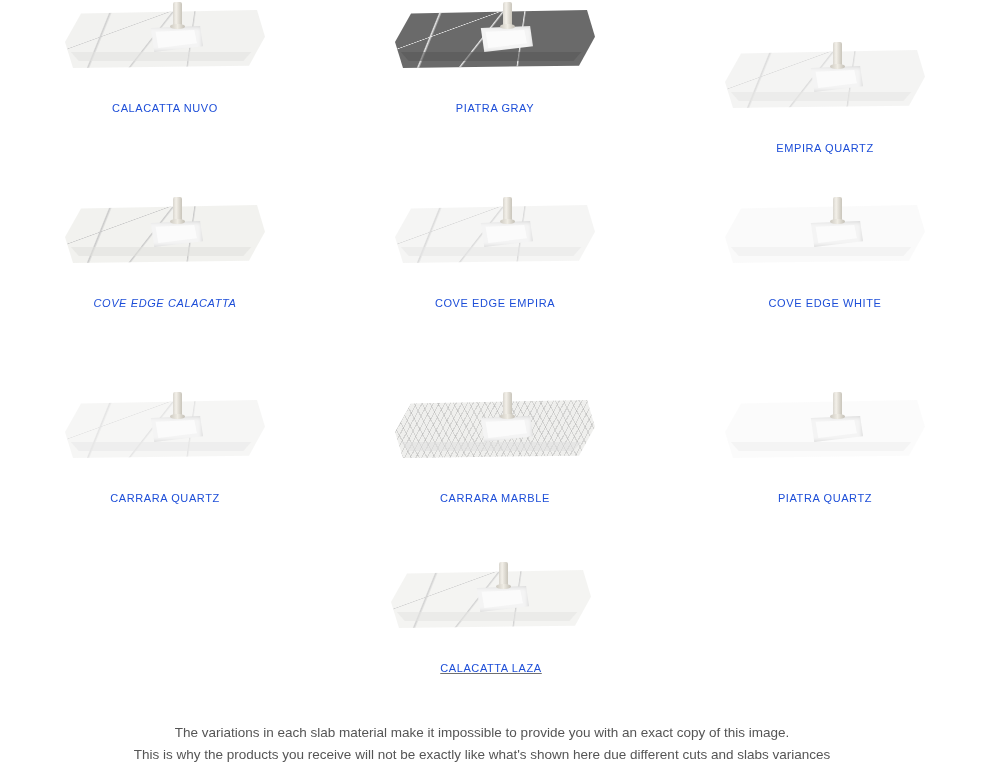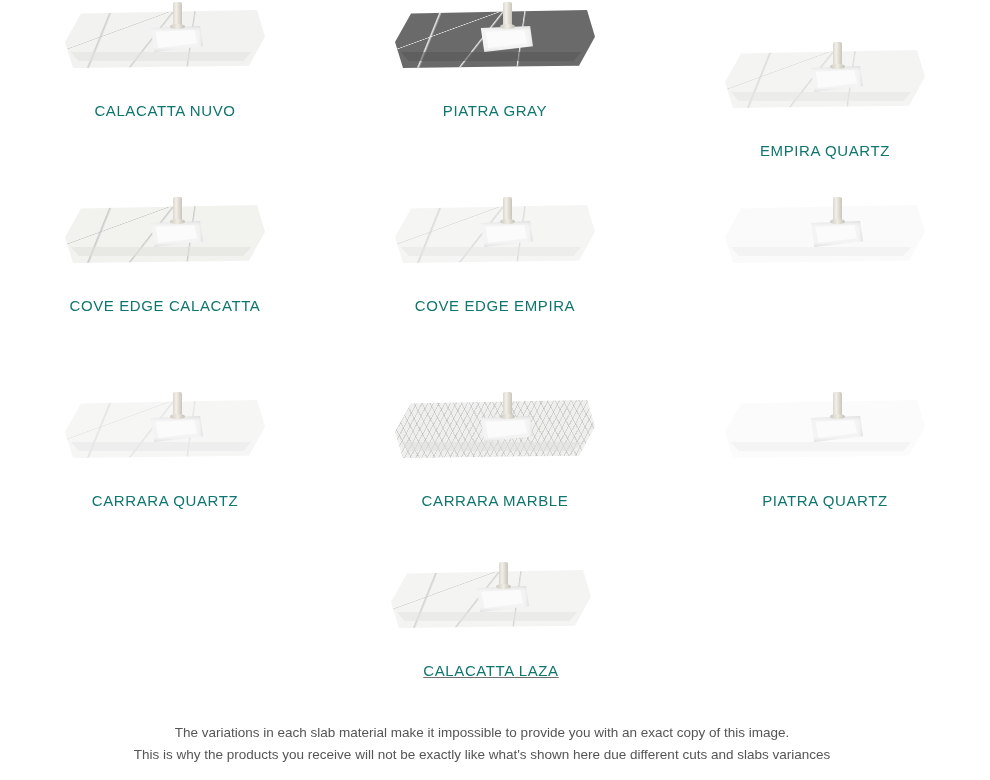--- a/index.html
+++ b/index.html
@@ -85,23 +85,23 @@
     position: absolute;
     left: 105px;
     top: 24px;
     width: 15px;
     height: 5px;
     background: linear-gradient(90deg,#cdc9c0,#efece4,#c3bfb5);
     border-radius: 50%/60%;
   }
   .caption {
     margin-top: 12px;
-    font-size: 15px;
+    font-size: 11px;
     letter-spacing: 0.6px;
-    color: #0f766e;
+    color: #1d4ed8;
     font-weight: 400;
   }
   .footer {
     position: absolute;
     left: 0;
     bottom: 14px;
     width: 964px;
     text-align: center;
     font-size: 13.5px;
     line-height: 20px;
@@ -139,21 +139,21 @@
       <div class="vanity-wrap">
         <div class="slab" style="background: linear-gradient(112deg, rgba(0, 0, 0, 0) 20%, rgb(220, 220, 220) 20.6%, rgba(0, 0, 0, 0) 21.6%), linear-gradient(128deg, rgba(0, 0, 0, 0) 44%, rgb(220, 220, 220) 44.5%, rgba(0, 0, 0, 0) 45.4%), linear-gradient(98deg, rgba(0, 0, 0, 0) 62%, rgb(220, 220, 220) 62.4%, rgba(0, 0, 0, 0) 63.2%), linear-gradient(160deg, rgba(0, 0, 0, 0) 30%, rgb(220, 220, 220) 30.4%, rgba(0, 0, 0, 0) 31%), linear-gradient(rgb(244, 244, 243) 0%, rgb(244, 244, 243) 100%);"></div>
         <div class="slab-edge" style="background: rgb(229, 229, 228);"></div>
         <div class="basin"></div>
         <div class="basin-inner"></div>
         <div class="faucet"></div>
         <div class="faucet-base"></div>
       </div>
       <div class="caption">EMPIRA QUARTZ</div>
     </div>
-    <div class="cell" style="left: 0px; top: 195px;">
+    <div class="cell" style="left: 0px; top: 195px; font-style: italic;">
       <div class="vanity-wrap">
         <div class="slab" style="background: linear-gradient(112deg, rgba(0, 0, 0, 0) 20%, rgb(201, 201, 201) 20.6%, rgba(0, 0, 0, 0) 21.6%), linear-gradient(128deg, rgba(0, 0, 0, 0) 44%, rgb(201, 201, 201) 44.5%, rgba(0, 0, 0, 0) 45.4%), linear-gradient(98deg, rgba(0, 0, 0, 0) 62%, rgb(201, 201, 201) 62.4%, rgba(0, 0, 0, 0) 63.2%), linear-gradient(160deg, rgba(0, 0, 0, 0) 30%, rgb(201, 201, 201) 30.4%, rgba(0, 0, 0, 0) 31%), linear-gradient(rgb(242, 242, 239) 0%, rgb(242, 242, 239) 100%);"></div>
         <div class="slab-edge" style="background: rgb(224, 224, 221);"></div>
         <div class="basin"></div>
         <div class="basin-inner"></div>
         <div class="faucet"></div>
         <div class="faucet-base"></div>
       </div>
       <div class="caption">COVE EDGE CALACATTA</div>
     </div>
@@ -170,20 +170,21 @@
     </div>
     <div class="cell" style="left: 660px; top: 195px;">
       <div class="vanity-wrap">
         <div class="slab" style="background: linear-gradient(rgb(250, 250, 250) 0%, rgb(250, 250, 250) 100%);"></div>
         <div class="slab-edge" style="background: rgb(236, 236, 236);"></div>
         <div class="basin"></div>
         <div class="basin-inner"></div>
         <div class="faucet"></div>
         <div class="faucet-base"></div>
       </div>
+      <div class="caption">COVE EDGE WHITE</div>
     </div>
     <div class="cell" style="left: 0px; top: 390px;">
       <div class="vanity-wrap">
         <div class="slab" style="background: linear-gradient(112deg, rgba(0, 0, 0, 0) 20%, rgb(228, 228, 228) 20.6%, rgba(0, 0, 0, 0) 21.6%), linear-gradient(128deg, rgba(0, 0, 0, 0) 44%, rgb(228, 228, 228) 44.5%, rgba(0, 0, 0, 0) 45.4%), linear-gradient(98deg, rgba(0, 0, 0, 0) 62%, rgb(228, 228, 228) 62.4%, rgba(0, 0, 0, 0) 63.2%), linear-gradient(160deg, rgba(0, 0, 0, 0) 30%, rgb(228, 228, 228) 30.4%, rgba(0, 0, 0, 0) 31%), linear-gradient(rgb(246, 246, 245) 0%, rgb(246, 246, 245) 100%);"></div>
         <div class="slab-edge" style="background: rgb(232, 232, 231);"></div>
         <div class="basin"></div>
         <div class="basin-inner"></div>
         <div class="faucet"></div>
         <div class="faucet-base"></div>
       </div>

